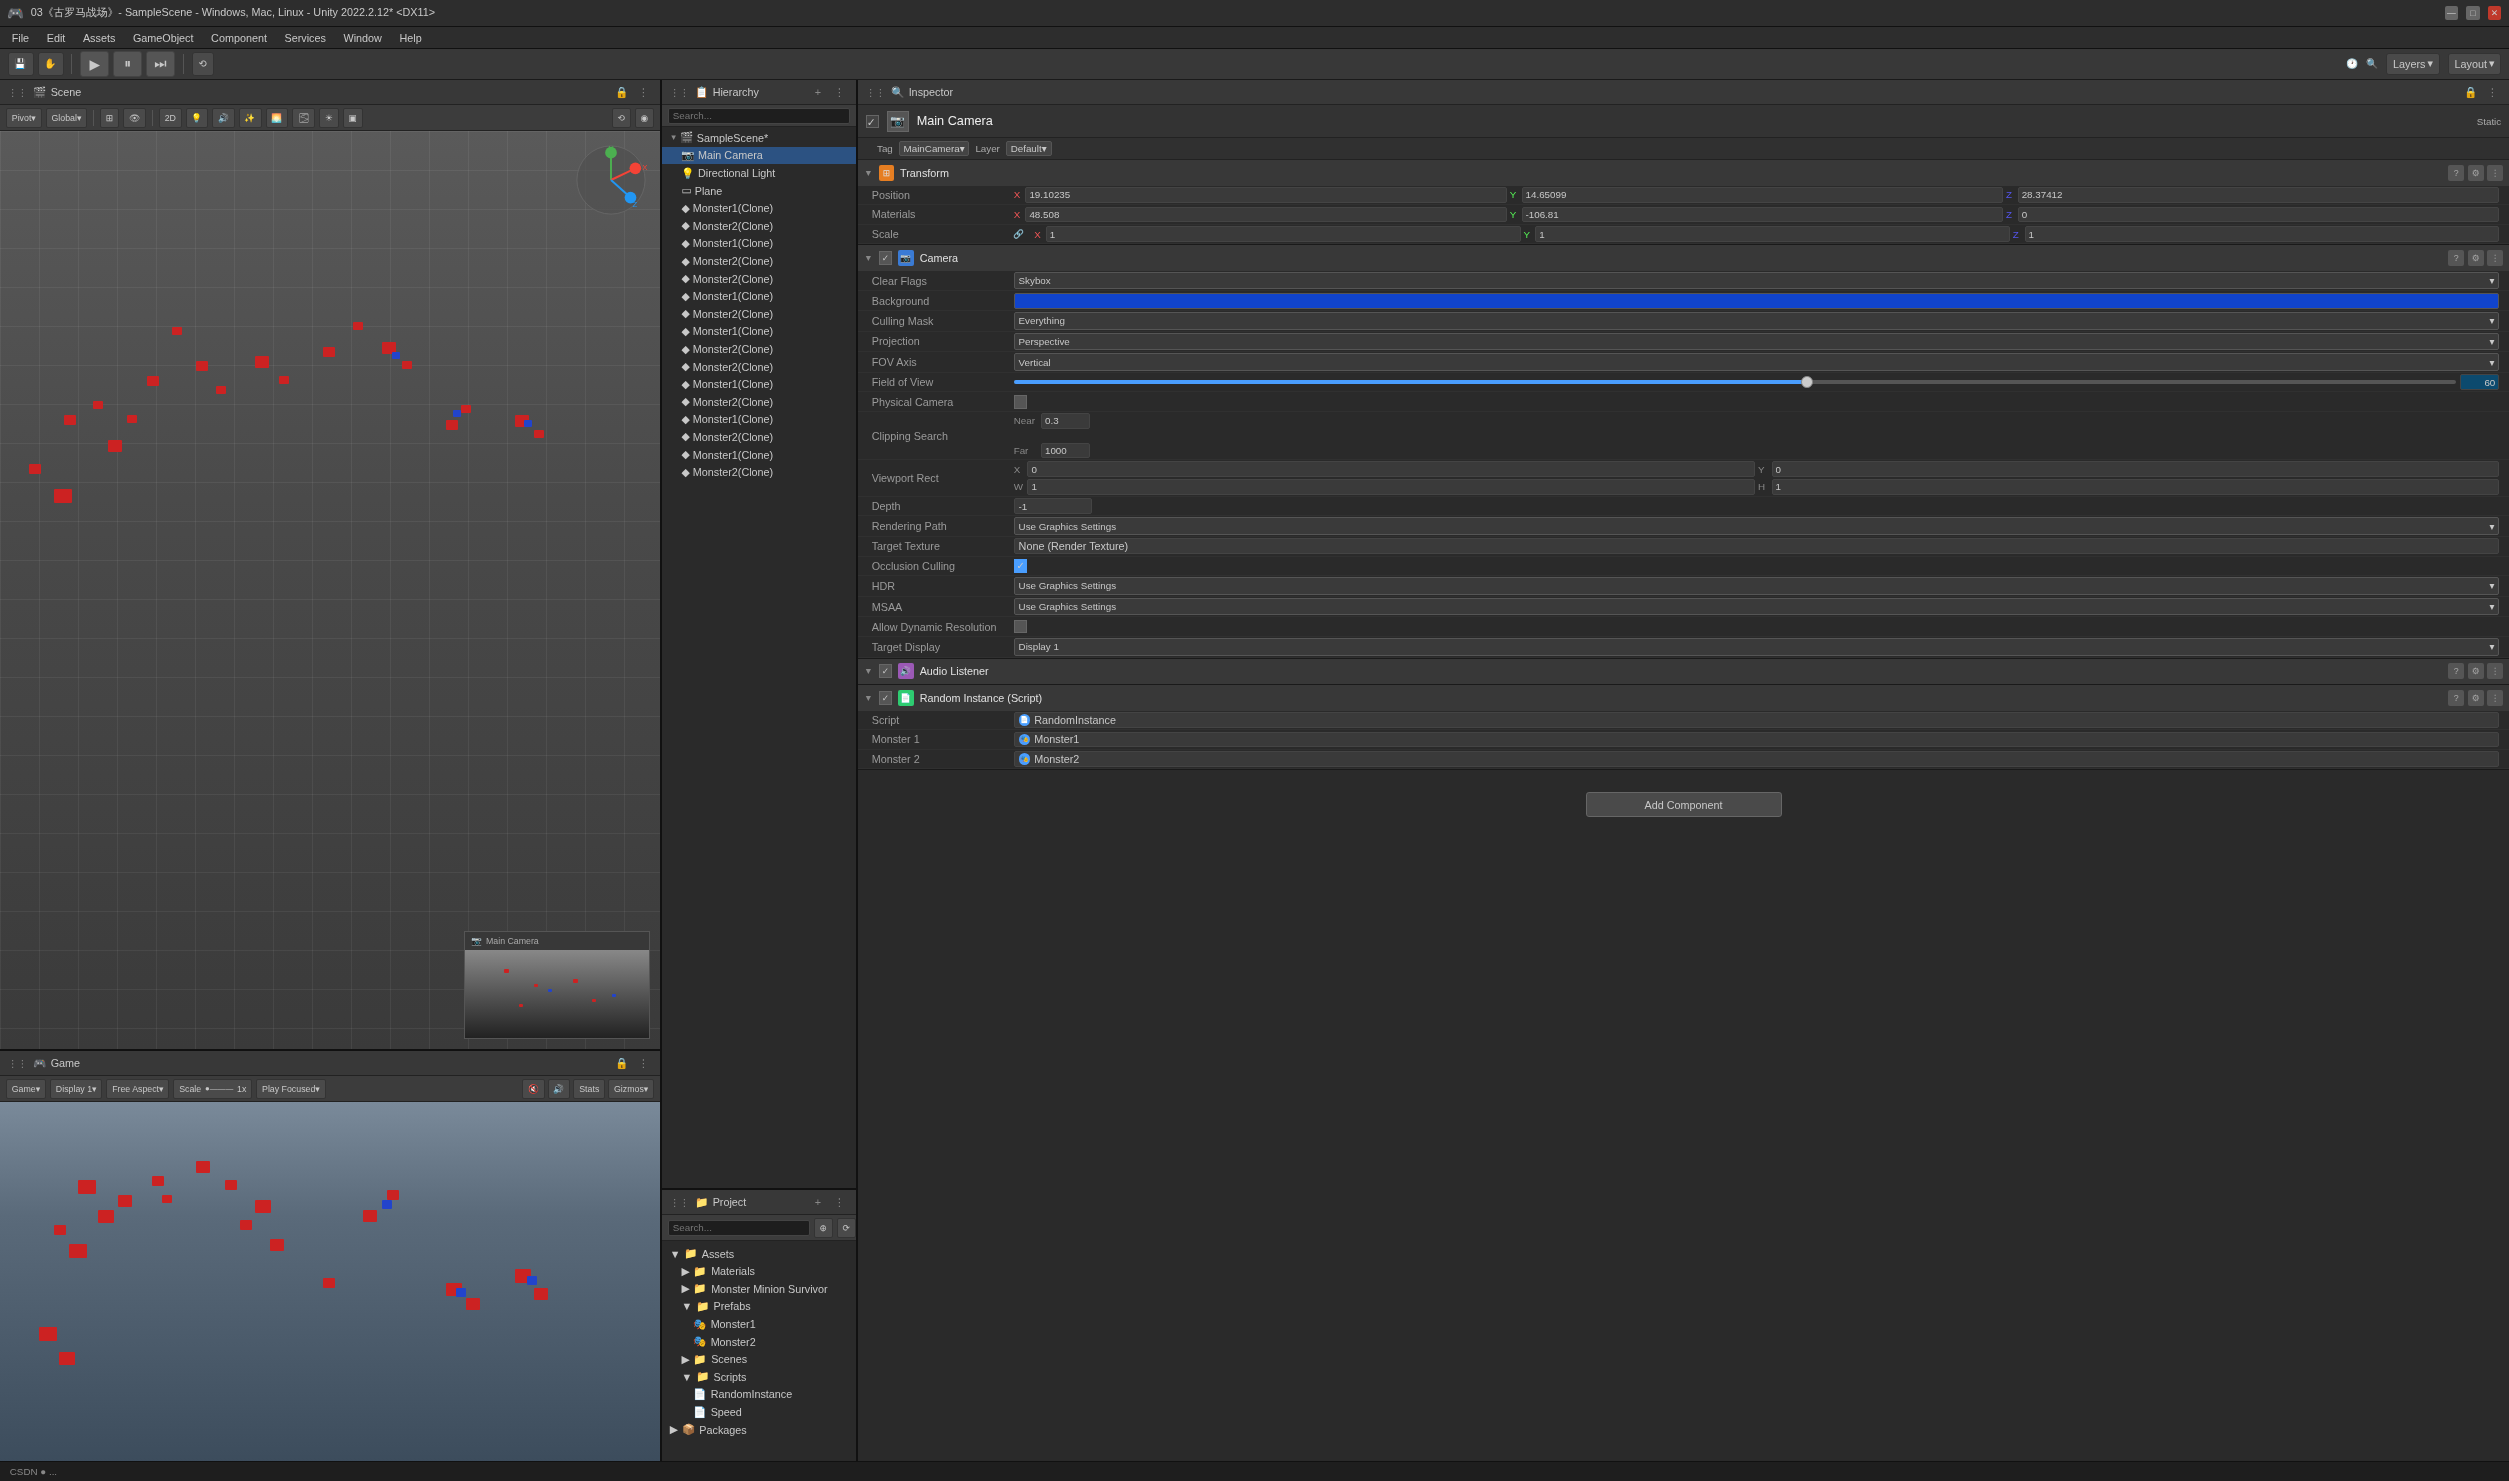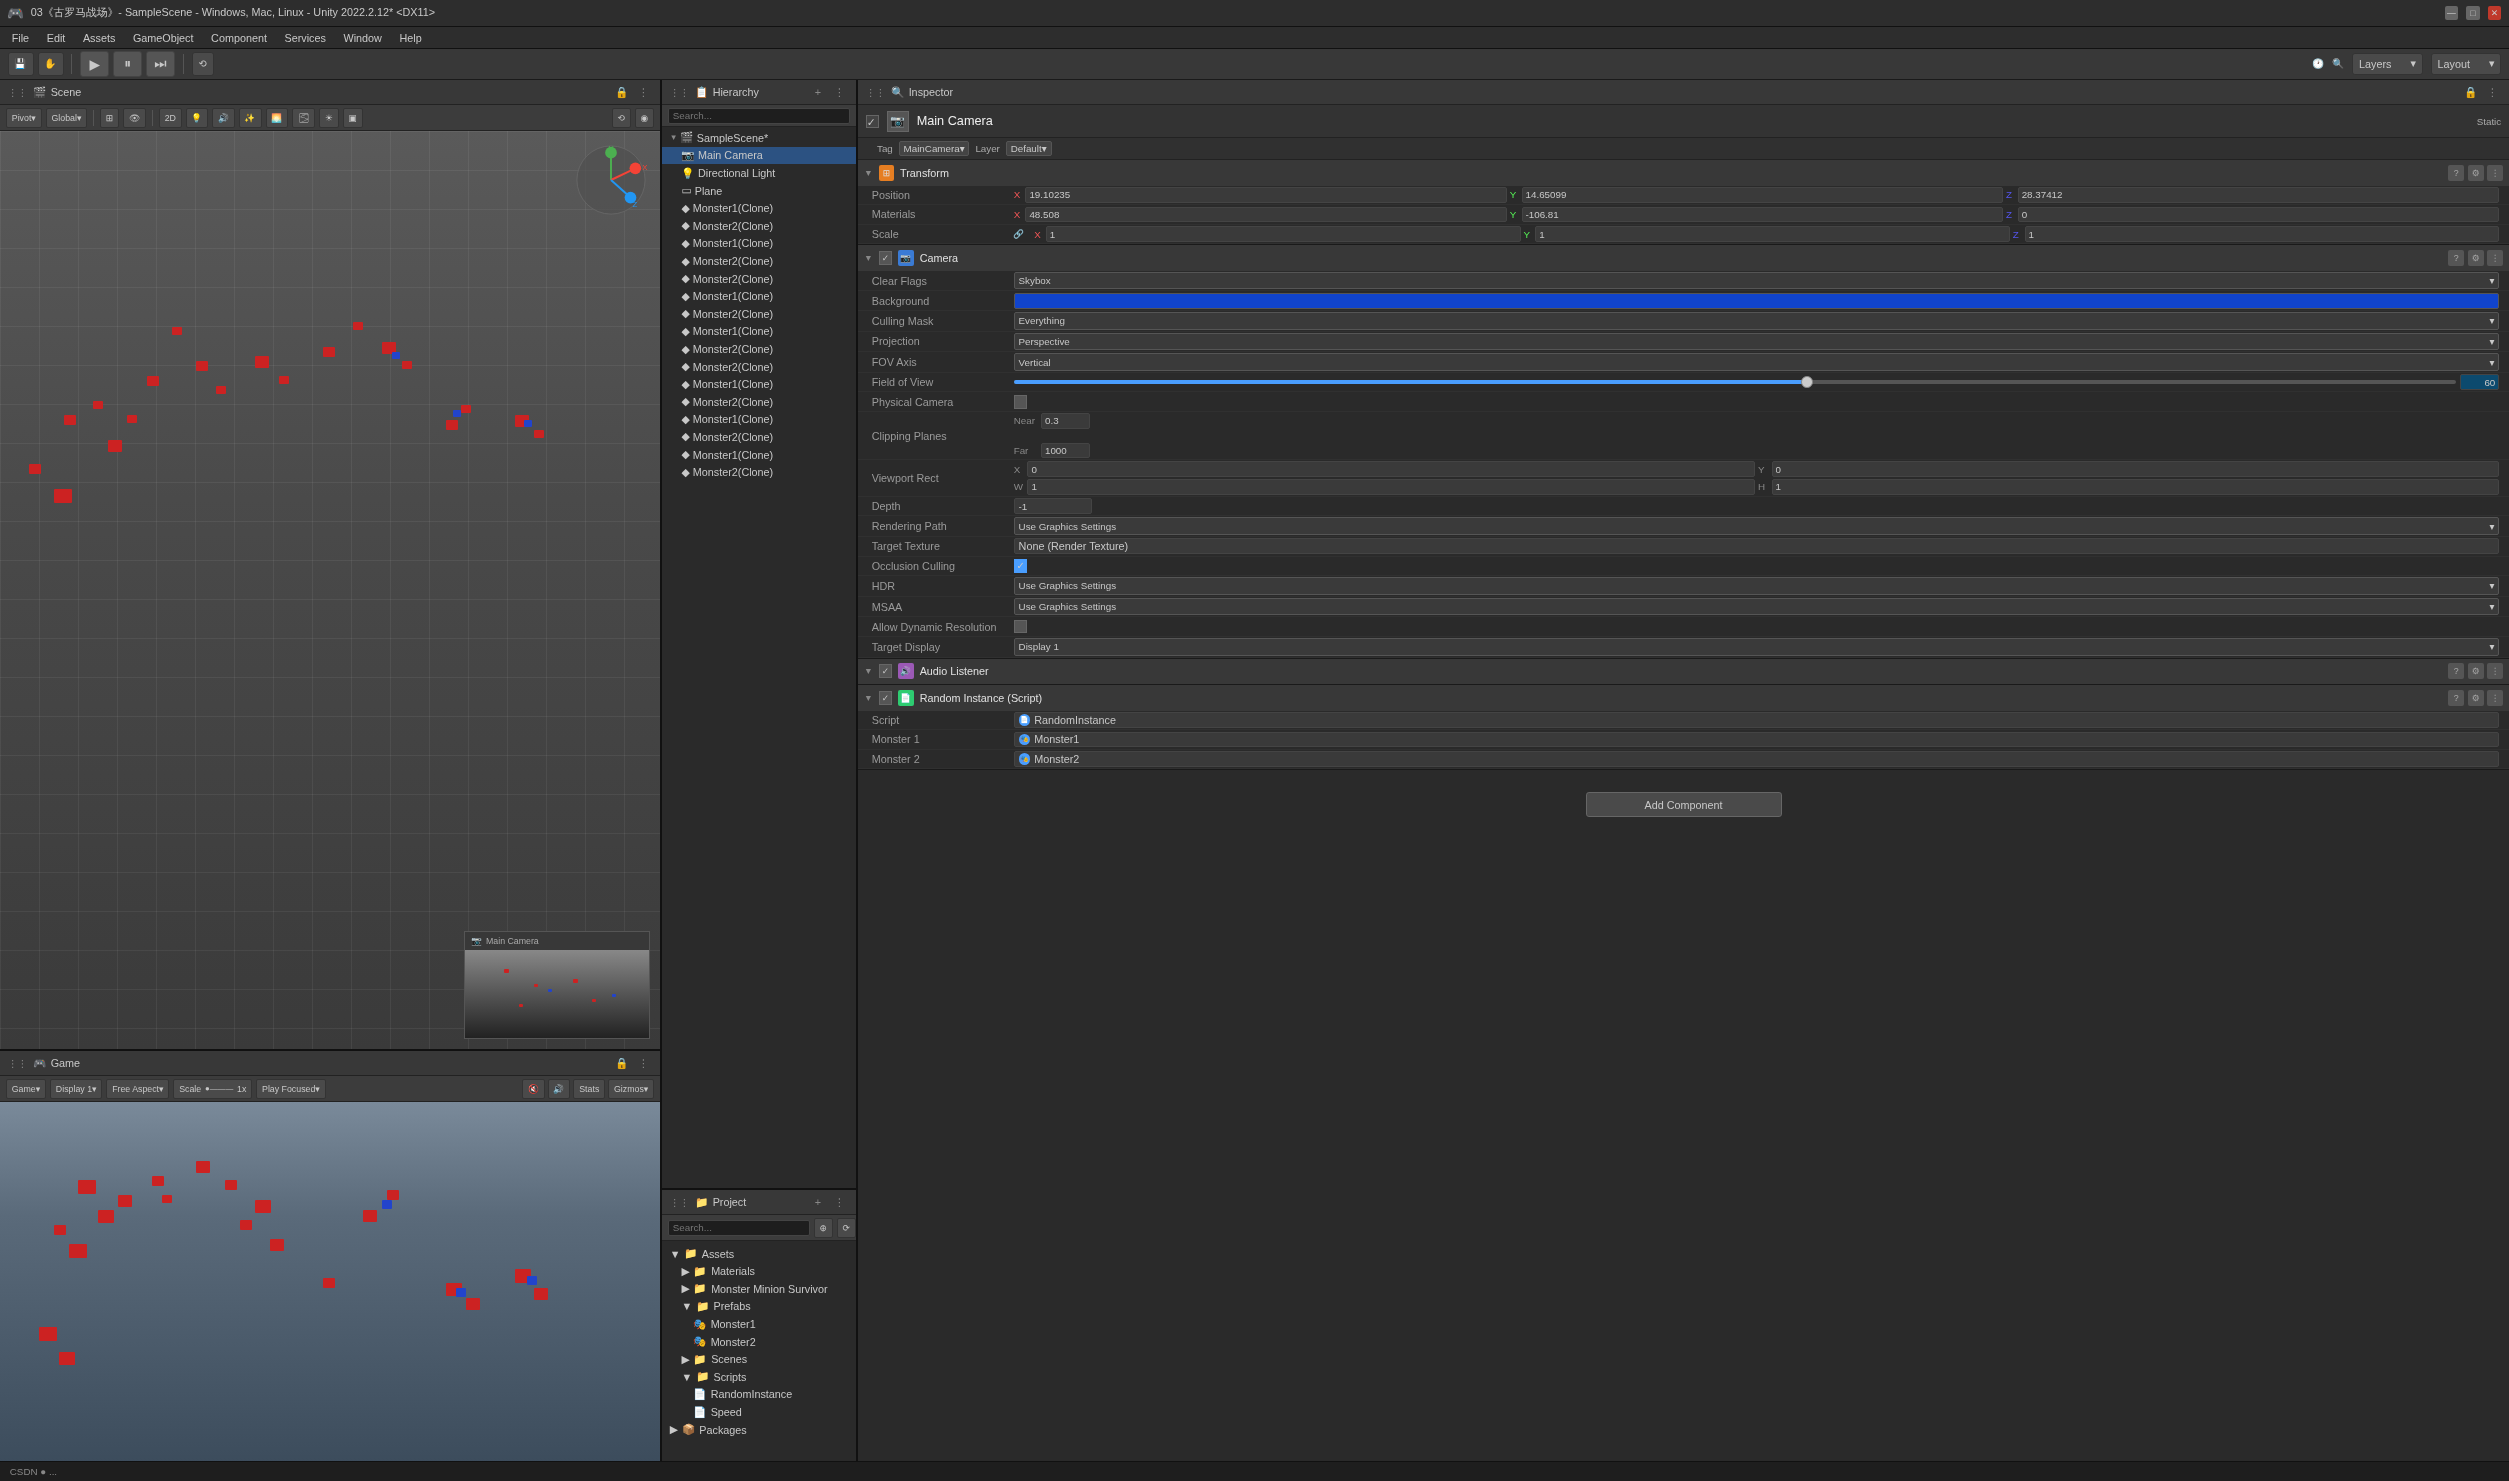--- a/index.html
+++ b/index.html
@@ -96,21 +96,21 @@
       font-size: 13.7px;
     }
     .toolbar-layers {
       margin-left: auto;
       display: flex; align-items: center; gap: 7.8px;
     }
     .toolbar-dropdown {
       height: 21.6px; padding: 0 5.9px;
       background: #4a4a4a; border: 1px solid #333; border-radius: 2.9px;
       color: #c8c8c8; cursor: pointer; font-size: 10.8px;
-      display: flex; align-items: center; gap: 19px;
+      display: flex; align-items: center; gap: 2px;
     }
 
     
     .main-layout {
       display: flex;
       height: calc(1482px - 80px);
     }
 
     
     .left-panels {
@@ -1095,21 +1095,21 @@
             <input type="text" class="prop-number" value="60" style="">
           </div>
         </div>
 
         <div class="prop-row">
           <span class="prop-label">Physical Camera</span>
           <div class="prop-checkbox"></div>
         </div>
 
         <div class="prop-row">
-          <span class="prop-label">Clipping Planes</span>
+          <span class="prop-label">Clipping Search</span>
           <div class="near-far-row">
             <div class="nf-row">
               <span class="nf-label">Near</span>
               <input class="nf-input" type="text" value="0.3" style="">
             </div>
             <div class="nf-row">
               <span class="nf-label">Far</span>
               <input class="nf-input" type="text" value="1000" style="">
             </div>
           </div>

